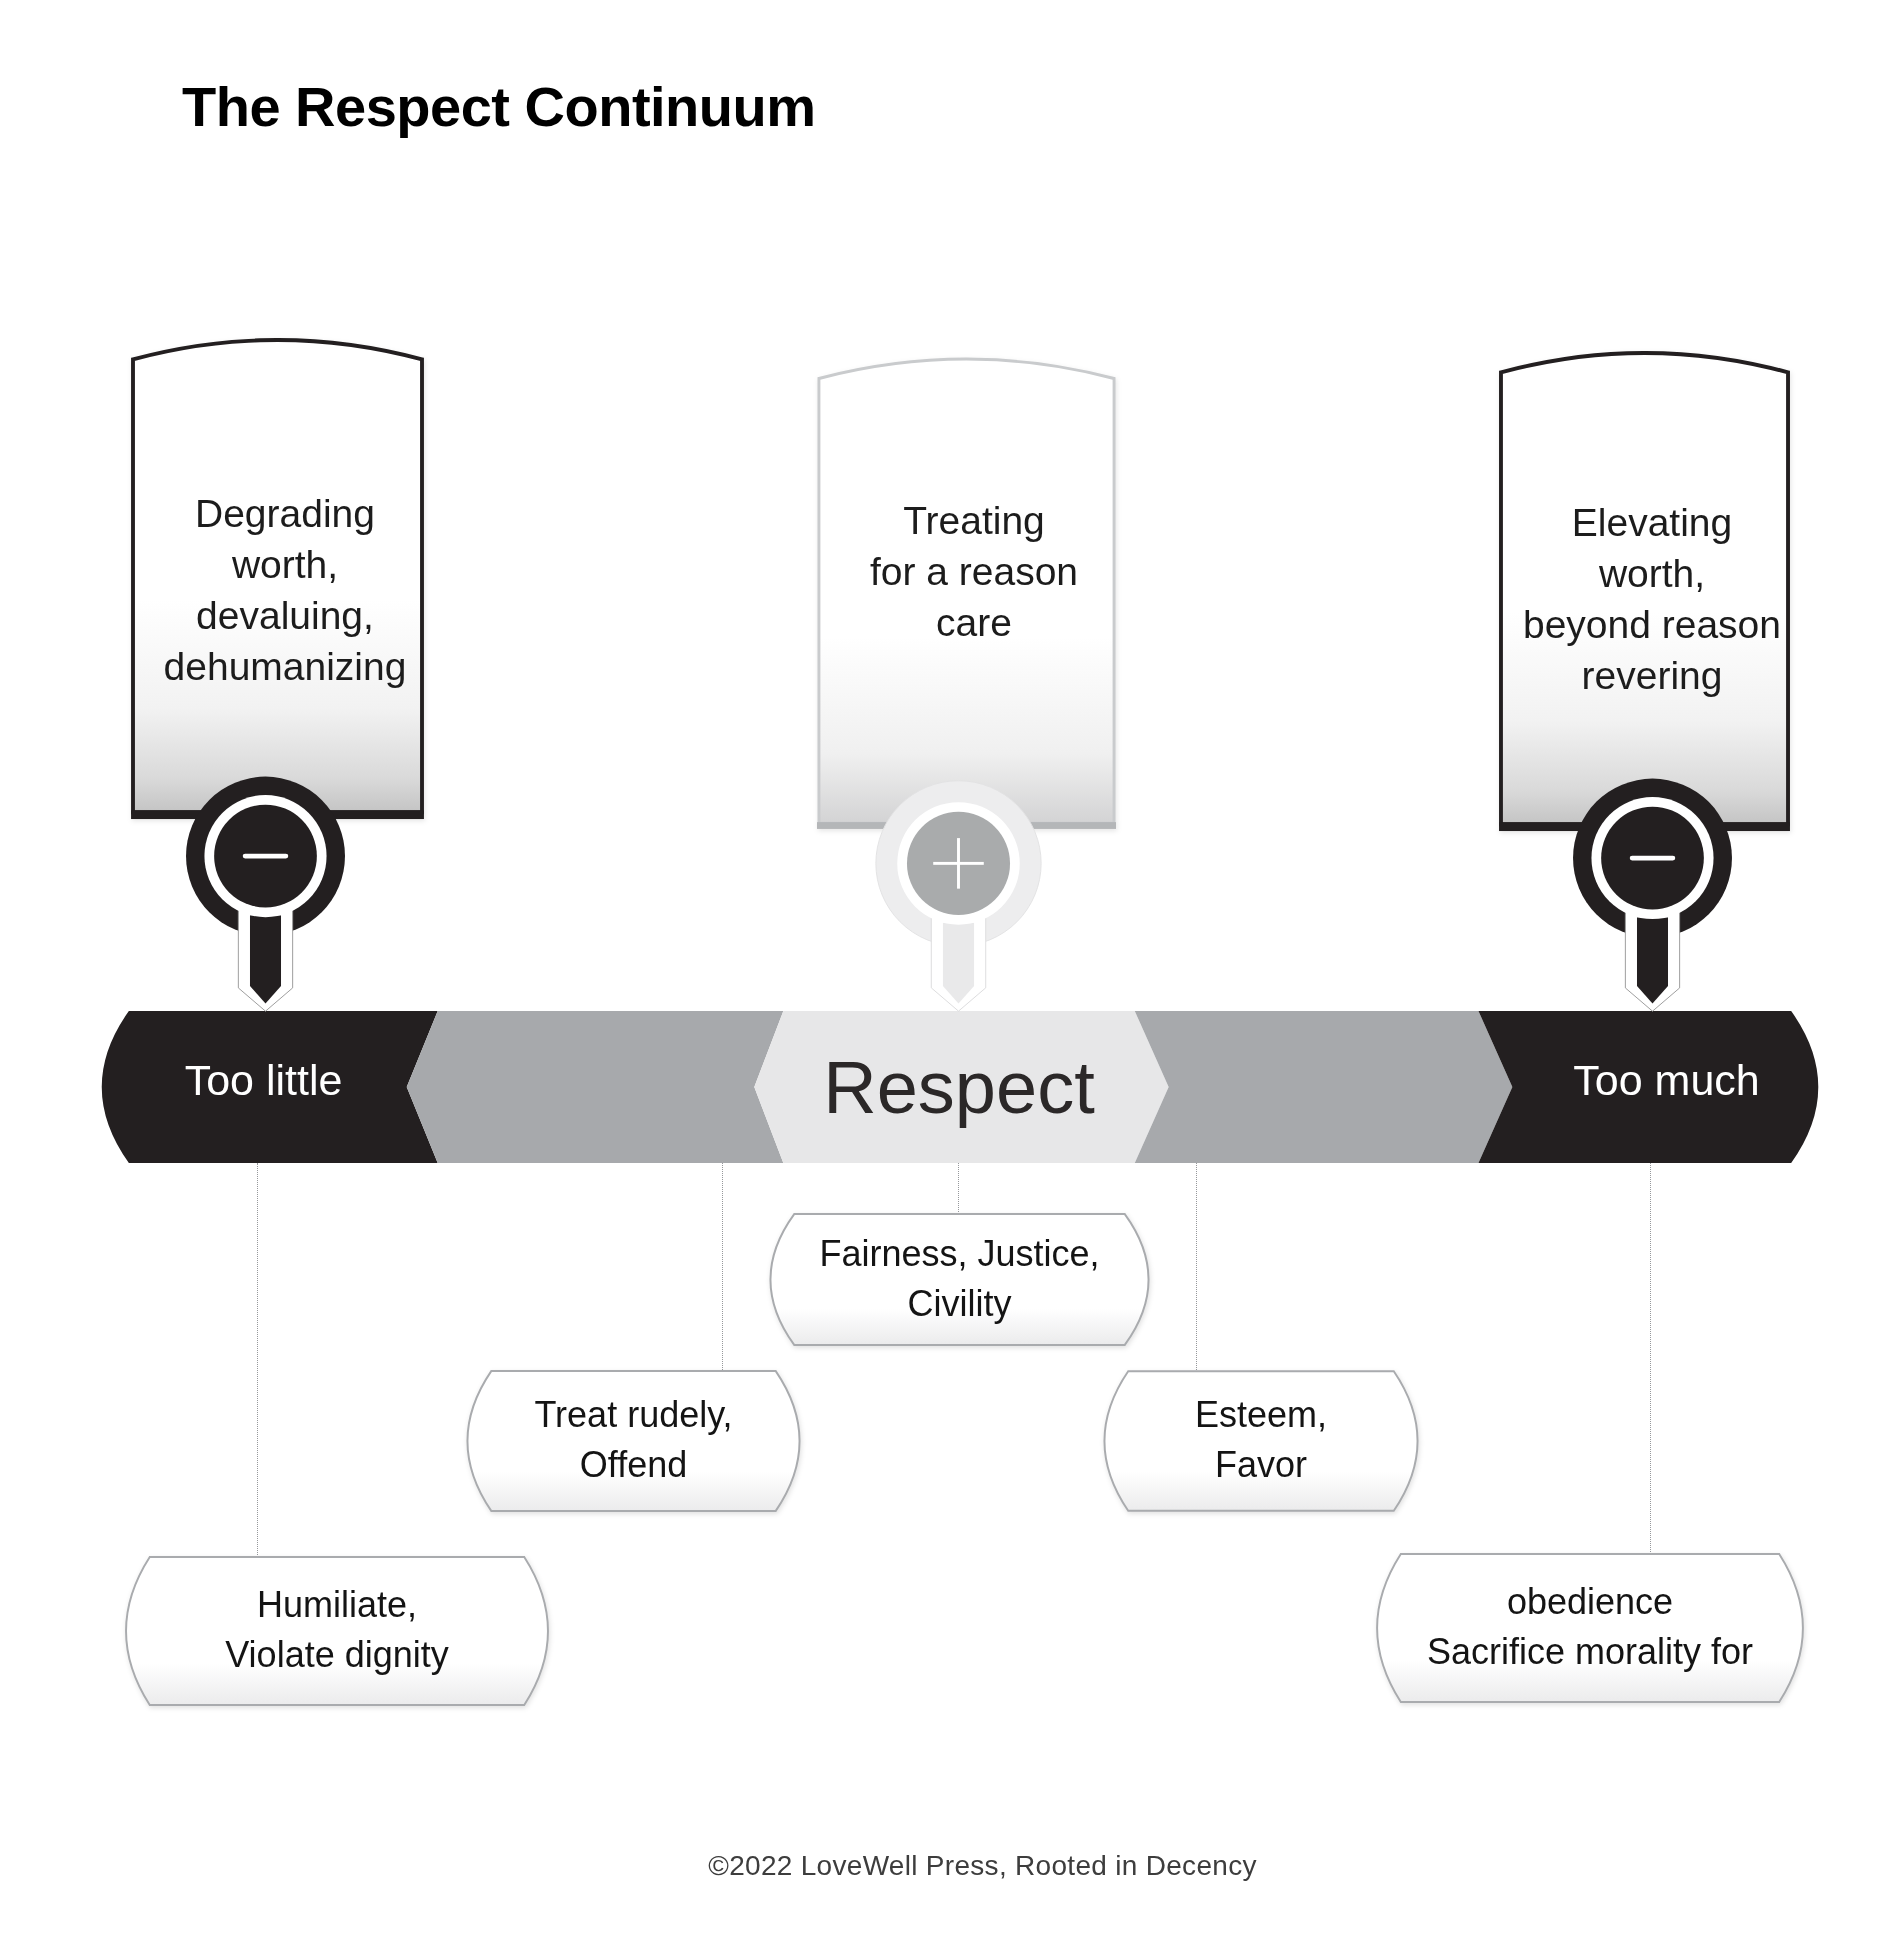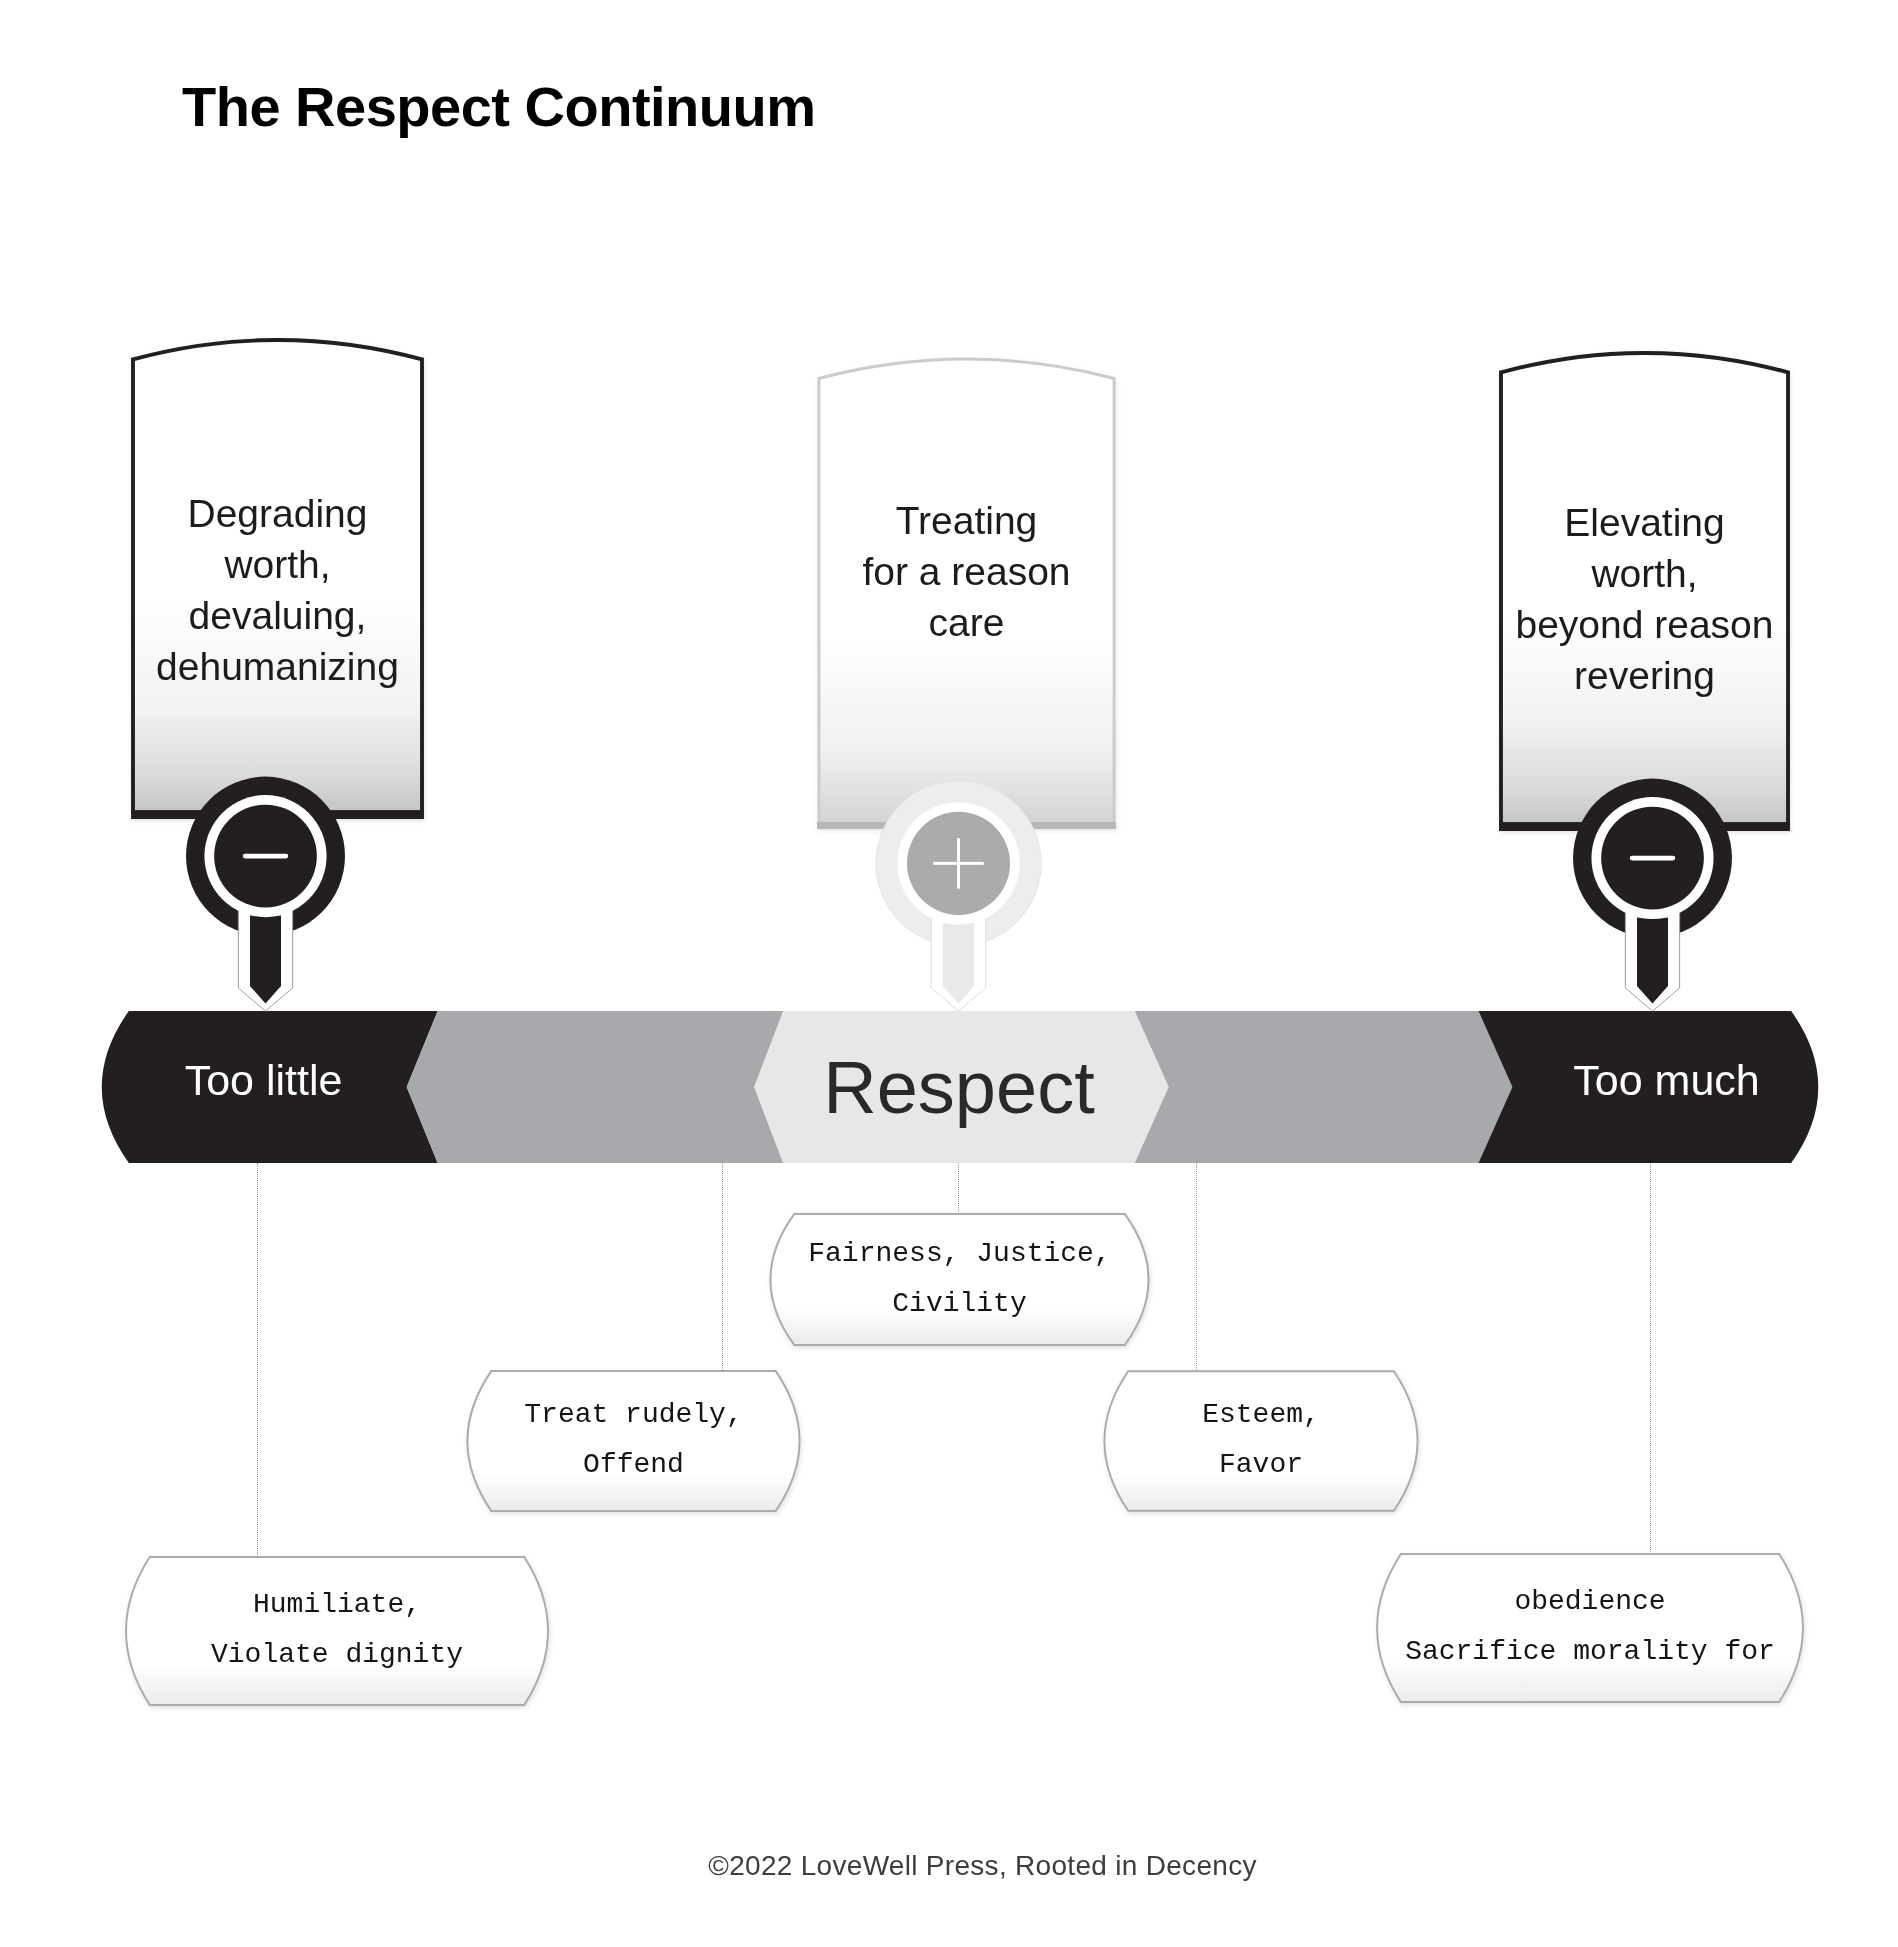--- a/index.html
+++ b/index.html
@@ -1,31 +1,31 @@
 <!DOCTYPE html>
 <html style="--c-black: #231f20; --c-gray_mid: #a7a9ac; --c-gray_light: #e7e7e8; --c-banner_border_light: #c9cbcd; --c-banner_bottom_light: #b4b6b8; --c-box_border: #a9abae; --c-dotted: #96989b; --c-text_dark: #1c1c1c; --c-bar_text_light: #ffffff; --c-respect_text: #2b2828; --c-footer_text: #3d3d3d; --c-icon_inner_gray: #a9abac; --c-icon_outer_light: #ededee;"><head>
 <meta charset="utf-8">
 <style>
   html,body{margin:0;padding:0;background:#ffffff;}
   .canvas{position:relative;width:1898px;height:1948px;background:#fff;overflow:hidden;
           font-family:"Liberation Sans", sans-serif;color:var(--c-text_dark);}
   .abs{position:absolute;}
   .title{top:74px;left:182px;width:1553px;text-align:left;font-size:56px;font-weight:700;
          letter-spacing:-0.5px;color:#000000;}
-  .banner{pointer-events:none;}
+  .banner{pointer-events:none;padding-left:15px;}
   .banner svg{position:absolute;left:0;top:0;}
   .banner-text{position:absolute;left:0;width:100%;text-align:center;font-size:39px;
                line-height:51px;color:var(--c-text_dark);}
   .connector{border-left:1.9px dotted var(--c-dotted);width:0;}
   .bar-label{position:absolute;text-align:center;font-size:43px;line-height:43px;
              color:var(--c-bar_text_light);}
   .respect-label{position:absolute;text-align:center;font-size:74px;line-height:78px;
                  color:var(--c-respect_text);}
-  .cbox-text{position:absolute;left:0;width:100%;text-align:center;font-size:28px;
-             line-height:50px;color:#141414;font-family:Liberation Mono, monospace;}
+  .cbox-text{position:absolute;left:0;width:100%;text-align:center;font-size:36px;
+             line-height:50px;color:#141414;}
   .cbox svg{filter:drop-shadow(1px 2.9px 2.9px rgba(0,0,0,0.12));}
   .banner svg.shadowed{filter:drop-shadow(1.9px 2.9px 2.9px rgba(0,0,0,0.10));}
   .footer{top:1850px;left:303px;width:1359px;text-align:center;font-size:28px;
           letter-spacing:0.3px;color:var(--c-footer_text);font-weight:500;}
 </style>
 </head>
 <body>
 
 <div class="canvas">
 

